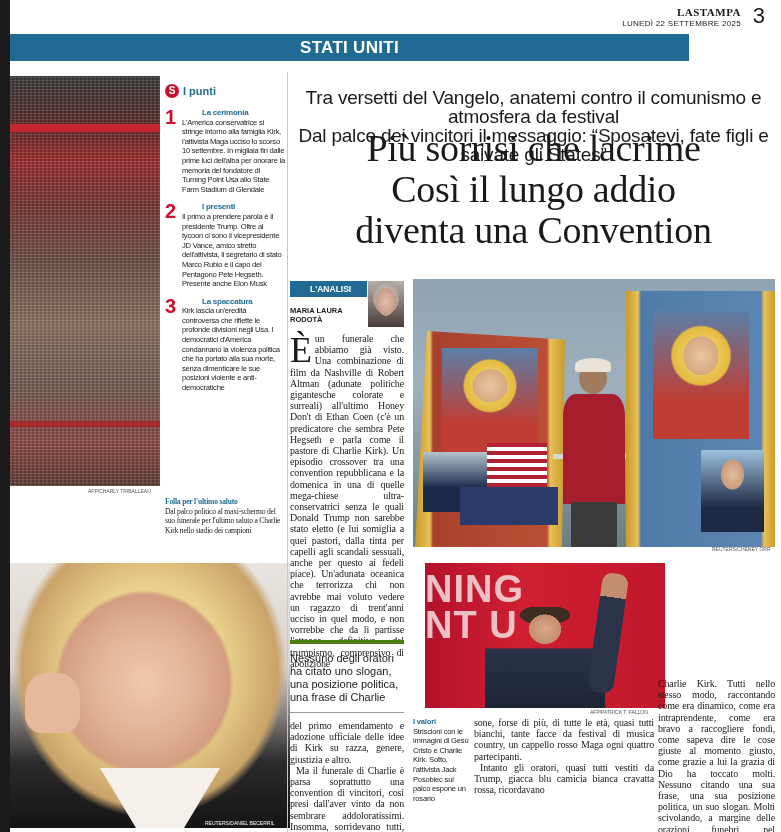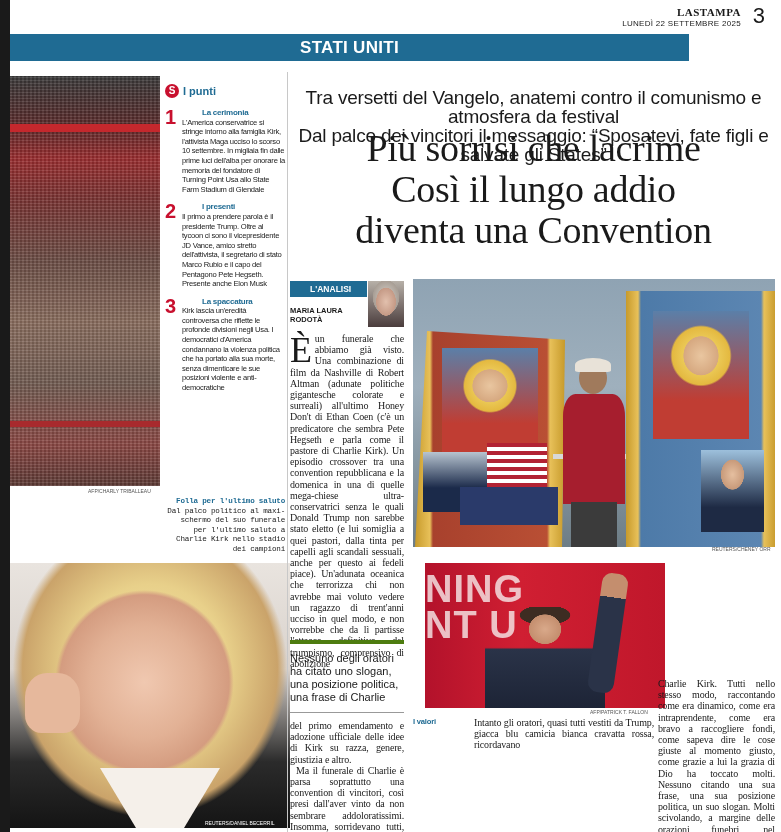--- a/index.html
+++ b/index.html
@@ -29,21 +29,21 @@
   
   .punti { position: absolute; left: 165px; top: 84px; width: 120px; font-family: "Liberation Sans", sans-serif; }
   .punti-head { display: flex; align-items: center; gap: 4px; margin-bottom: 10px; }
   .s-badge { width: 14px; height: 14px; border-radius: 50%; background: #c8102e; color: #fff; font-weight: bold; font-size: 10px; text-align: center; line-height: 14px; }
   .punti-title { color: #1f6b93; font-weight: bold; font-size: 11px; }
   .punto { display: flex; gap: 4px; margin-bottom: 8px; }
   .punto-num { color: #c8102e; font-size: 20px; font-weight: bold; line-height: 18px; width: 13px; }
   .punto-body { flex: 1; font-size: 7.6px; line-height: 9.6px; letter-spacing: -0.25px; }
   .punto-title { color: #1f6b93; font-weight: bold; font-size: 8px; display: block; margin-left: 20px; }
 
-  .caption-stadium { position: absolute; left: 165px; top: 497px; width: 120px; font-family: Liberation Mono, monospace; font-size: 7.6px; line-height: 9.6px; letter-spacing: -0.2px; text-align: right; }
+  .caption-stadium { position: absolute; left: 165px; top: 497px; width: 120px; font-family: Liberation Serif, serif; font-size: 7.6px; line-height: 9.6px; letter-spacing: -0.2px; }
   .caption-title { color: #1f6b93; font-weight: bold; display: block; }
 
   
   .photo-woman { position: absolute; left: 10px; top: 563px; width: 280px; height: 265px; overflow: hidden;
     background: radial-gradient(ellipse 55% 60% at 48% 45%, #f0c8b0 0%, #e2b195 35%, #d49c80 55%, transparent 58%),
                 radial-gradient(ellipse 70% 80% at 50% 40%, #f5e6a8 0%, #e8d08a 40%, #caa36a 65%, transparent 70%),
                 linear-gradient(180deg, #e9e4df 0%, #d9d2cc 40%, #2b2b2b 75%, #141414 100%);
   }
   .woman-hand { position: absolute; left: 15px; top: 110px; width: 55px; height: 60px; border-radius: 40% 40% 30% 30%; background: #e6b89c; }
   .woman-collar { position: absolute; left: 90px; top: 205px; width: 120px; height: 60px; background: #f5f0ea; clip-path: polygon(0 0, 100% 0, 70% 100%, 30% 100%); }
@@ -205,23 +205,25 @@
 
 <div class="photo-vance">
   <div class="vance-text">NING<br>NT U</div>
   <div class="vance-body"></div>
   <div class="vance-arm"></div>
 </div>
 <div class="photo-credit" style="left:590px;top:709px">AFP/PATRICK T. FALLON</div>
 
 <div class="caption-valori">
   <span class="caption-title">I valori</span>
+  <span>Striscioni con le immagini di Gesù Cristo e Charlie Kirk. Sotto, l'attivista Jack Posobiec sul palco espone un rosario</span>
 </div>
 
 <div class="col col-2a" style="width:180px">
+  <p>sone, forse di più, di tutte le età, quasi tutti bianchi, tante facce da festival di musica country, un cappello rosso Maga ogni quattro partecipanti.</p>
   <p>Intanto gli oratori, quasi tutti vestiti da Trump, giacca blu camicia bianca cravatta rossa, ricordavano</p>
 </div>
 
 <div class="col col-3">
   <p>Charlie Kirk. Tutti nello stesso modo, raccontando come era dinamico, come era intraprendente, come era bravo a raccogliere fondi, come sapeva dire le cose giuste al momento giusto, come grazie a lui la grazia di Dio ha toccato molti. Nessuno citando una sua frase, una sua posizione politica, un suo slogan. Molti scivolando, a margine delle orazioni funebri, nel cesarismo: il commentatore conservatore Benny Johnson si è lanciato in un «Dio protegga il presidente» che sapeva di omaggio al sovrano (Trump guardava dall'alto, dietro un vetro antiproiettile).</p>
 
 </div>
 
 <div class="col-divider" style="left:287px;top:72px;height:760px"></div>
 

